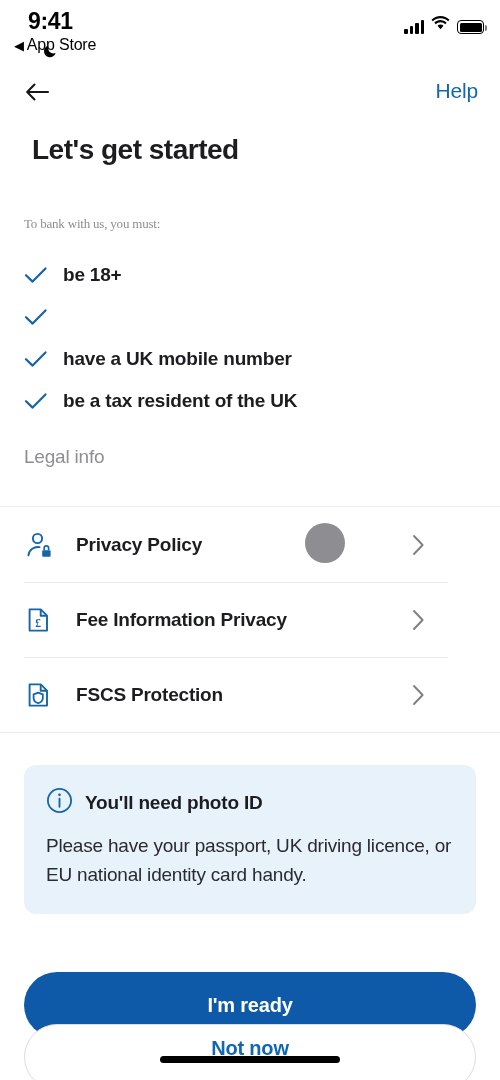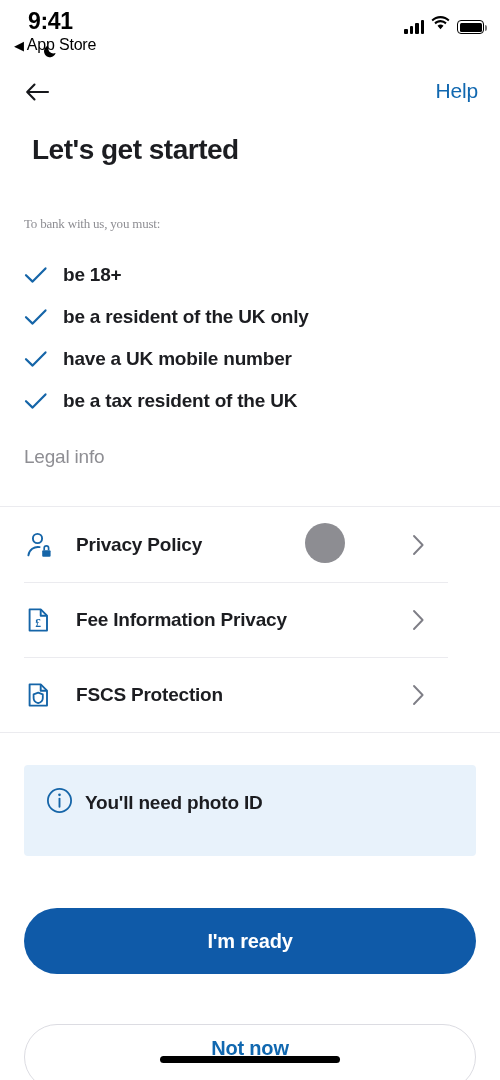--- a/index.html
+++ b/index.html
@@ -141,39 +141,39 @@
     width: 40px; height: 40px; border-radius: 50%;
     background: #8d8d92;
     z-index: 20;
   }
 
   
   .info-card {
     position: absolute; left: 24px; top: 765px;
     width: 452px;
     background: #e8f2fb;
-    border-radius: 4px;
+    border-radius: 12px;
     padding: 22px 22px 24px 22px;
   }
   .info-head {
     display: flex; align-items: center; gap: 12px;
     margin-bottom: 14px;
   }
   .info-title {
     font-size: 19px; font-weight: bold; color: #1c1d21;
     letter-spacing: -0.2px;
   }
   .info-body {
     font-size: 19px; color: #2a2b30; line-height: 1.52;
     letter-spacing: -0.2px;
   }
 
   
   .btn-primary {
-    position: absolute; left: 24px; top: 908px;
+    position: absolute; left: 24px; top: 972px;
     width: 452px; height: 66px;
     background: #0f5aa8; border-radius: 33px; border: none;
     color: #ffffff; font-size: 20px; font-weight: bold;
     letter-spacing: -0.2px;
     display: flex; align-items: center; justify-content: center;
     cursor: pointer;
     font-family: "Liberation Sans", sans-serif;
   }
   .btn-secondary {
     position: absolute; left: 24px; top: 1024px;
@@ -252,21 +252,20 @@
         </svg>
       </span>
       <span class="check-label">be 18+</span>
     </div>
     <div class="check-row">
       <span class="check-icon">
         <svg width="24" height="20" viewBox="0 0 24 20">
           <path d="M2 10.2 8.6 16.6 21.5 3.4" fill="none" stroke="#1565a8" stroke-width="2.2" stroke-linecap="round" stroke-linejoin="round"></path>
         </svg>
       </span>
-      <span class="check-label">be a resident of the UK only</span>
     </div>
     <div class="check-row">
       <span class="check-icon">
         <svg width="24" height="20" viewBox="0 0 24 20">
           <path d="M2 10.2 8.6 16.6 21.5 3.4" fill="none" stroke="#1565a8" stroke-width="2.2" stroke-linecap="round" stroke-linejoin="round"></path>
         </svg>
       </span>
       <span class="check-label">have a UK mobile number</span>
     </div>
     <div class="check-row">
@@ -340,20 +339,21 @@
     <div class="info-head">
       <span>
         <svg width="27" height="27" viewBox="0 0 27 27">
           <circle cx="13.5" cy="13.5" r="11.6" fill="none" stroke="#1565a8" stroke-width="1.8"></circle>
           <circle cx="13.5" cy="7.8" r="1.35" fill="#1565a8"></circle>
           <path d="M13.5 11.6v8.2" fill="none" stroke="#1565a8" stroke-width="1.9" stroke-linecap="round"></path>
         </svg>
       </span>
       <span class="info-title">You'll need photo ID</span>
     </div>
+    <div class="info-body">Please have your passport, UK driving licence, or EU national identity card handy.</div>
   </div>
 
   <button class="btn-primary">I'm ready</button>
   <button class="btn-secondary">Not now</button>
 
   <div class="home-indicator"></div>
 
 </div>
 
 </body></html>

